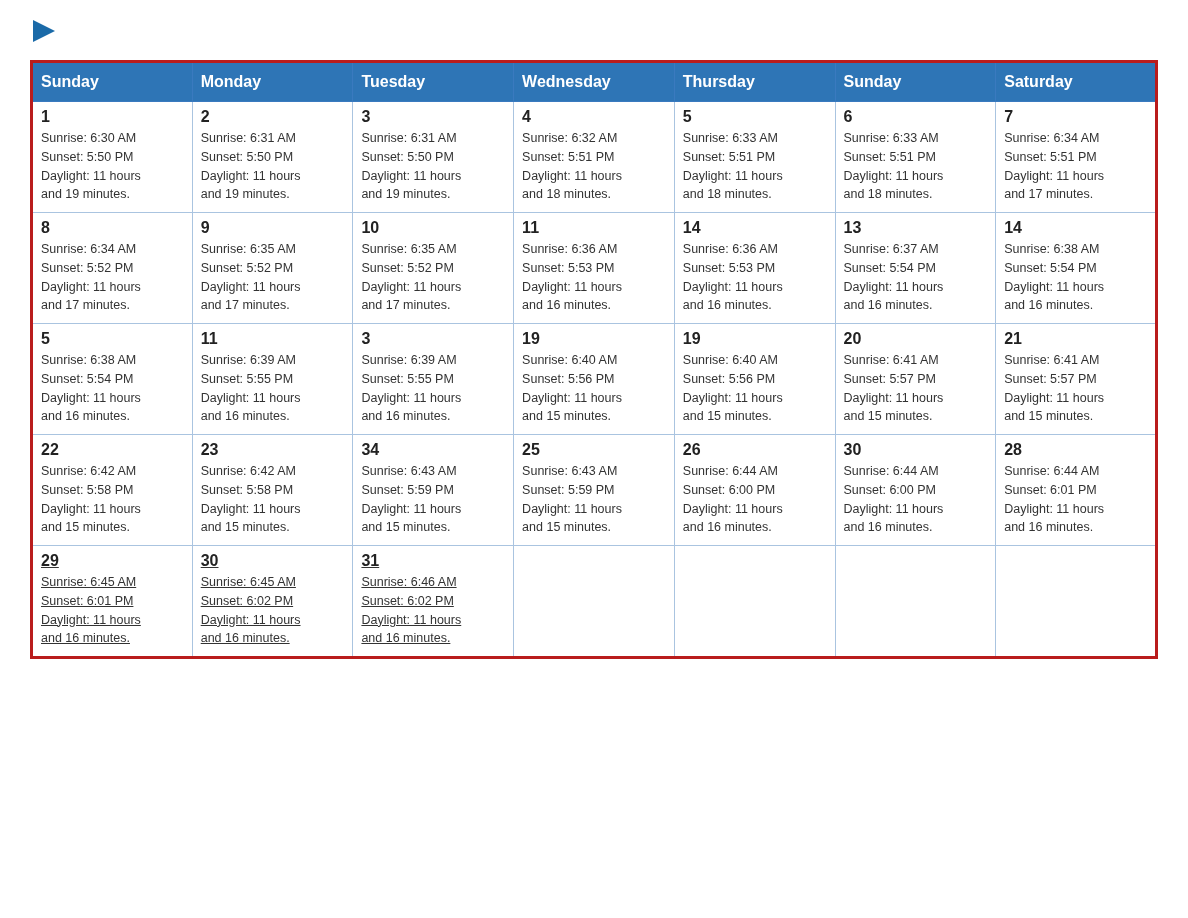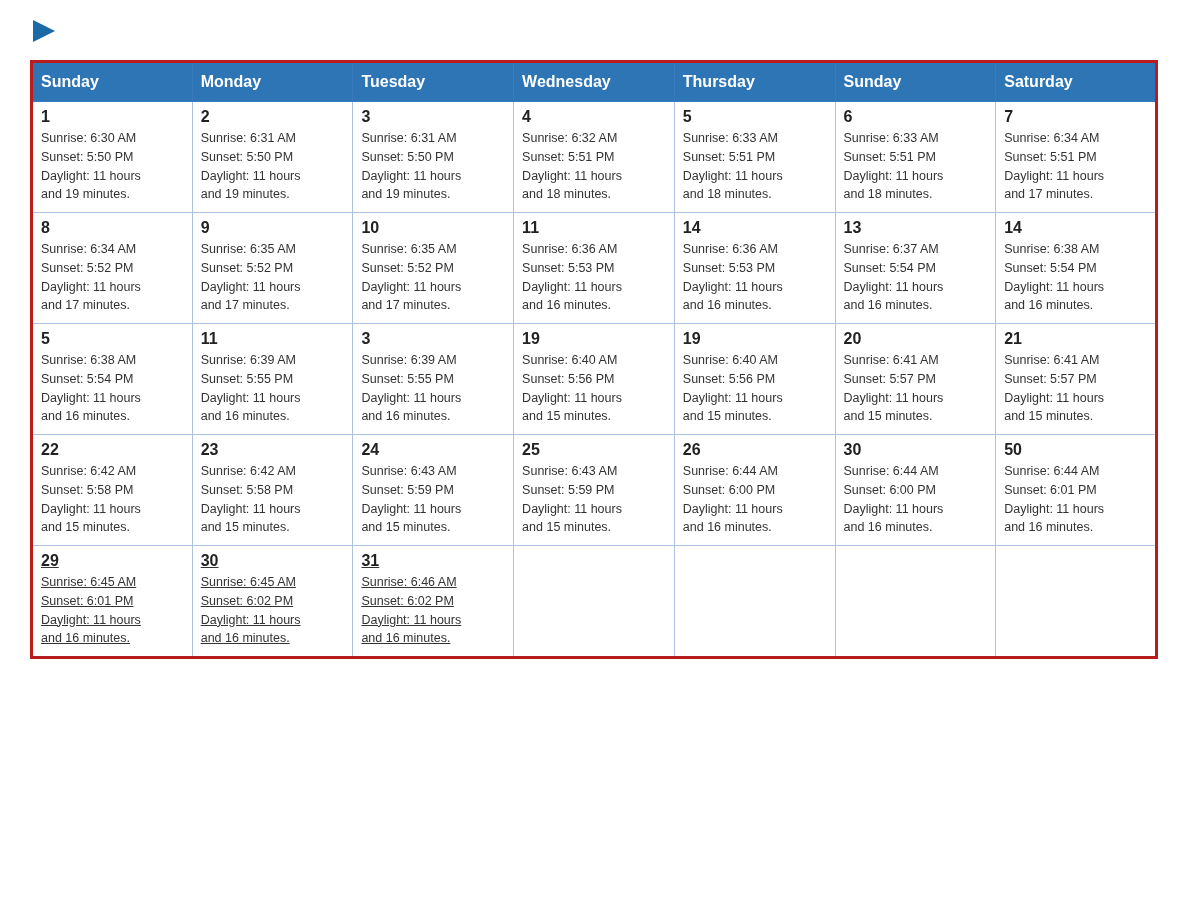--- a/index.html
+++ b/index.html
@@ -221,37 +221,37 @@
       <tr>
         <td>
         <span class="day-number">22</span>
         <span class="day-info">Sunrise: 6:42 AM<br>Sunset: 5:58 PM<br>Daylight: 11 hours<br>and 15 minutes.</span>
       </td>
         <td>
         <span class="day-number">23</span>
         <span class="day-info">Sunrise: 6:42 AM<br>Sunset: 5:58 PM<br>Daylight: 11 hours<br>and 15 minutes.</span>
       </td>
         <td>
-        <span class="day-number">24</span>
+        <span class="day-number">34</span>
         <span class="day-info">Sunrise: 6:43 AM<br>Sunset: 5:59 PM<br>Daylight: 11 hours<br>and 15 minutes.</span>
       </td>
         <td>
         <span class="day-number">25</span>
         <span class="day-info">Sunrise: 6:43 AM<br>Sunset: 5:59 PM<br>Daylight: 11 hours<br>and 15 minutes.</span>
       </td>
         <td>
         <span class="day-number">26</span>
         <span class="day-info">Sunrise: 6:44 AM<br>Sunset: 6:00 PM<br>Daylight: 11 hours<br>and 16 minutes.</span>
       </td>
         <td>
         <span class="day-number">30</span>
         <span class="day-info">Sunrise: 6:44 AM<br>Sunset: 6:00 PM<br>Daylight: 11 hours<br>and 16 minutes.</span>
       </td>
         <td>
-        <span class="day-number">50</span>
+        <span class="day-number">28</span>
         <span class="day-info">Sunrise: 6:44 AM<br>Sunset: 6:01 PM<br>Daylight: 11 hours<br>and 16 minutes.</span>
       </td>
       </tr>
       <tr>
         <td>
         <span class="day-number">29</span>
         <span class="day-info">Sunrise: 6:45 AM<br>Sunset: 6:01 PM<br>Daylight: 11 hours<br>and 16 minutes.</span>
       </td>
         <td>
         <span class="day-number">30</span>

